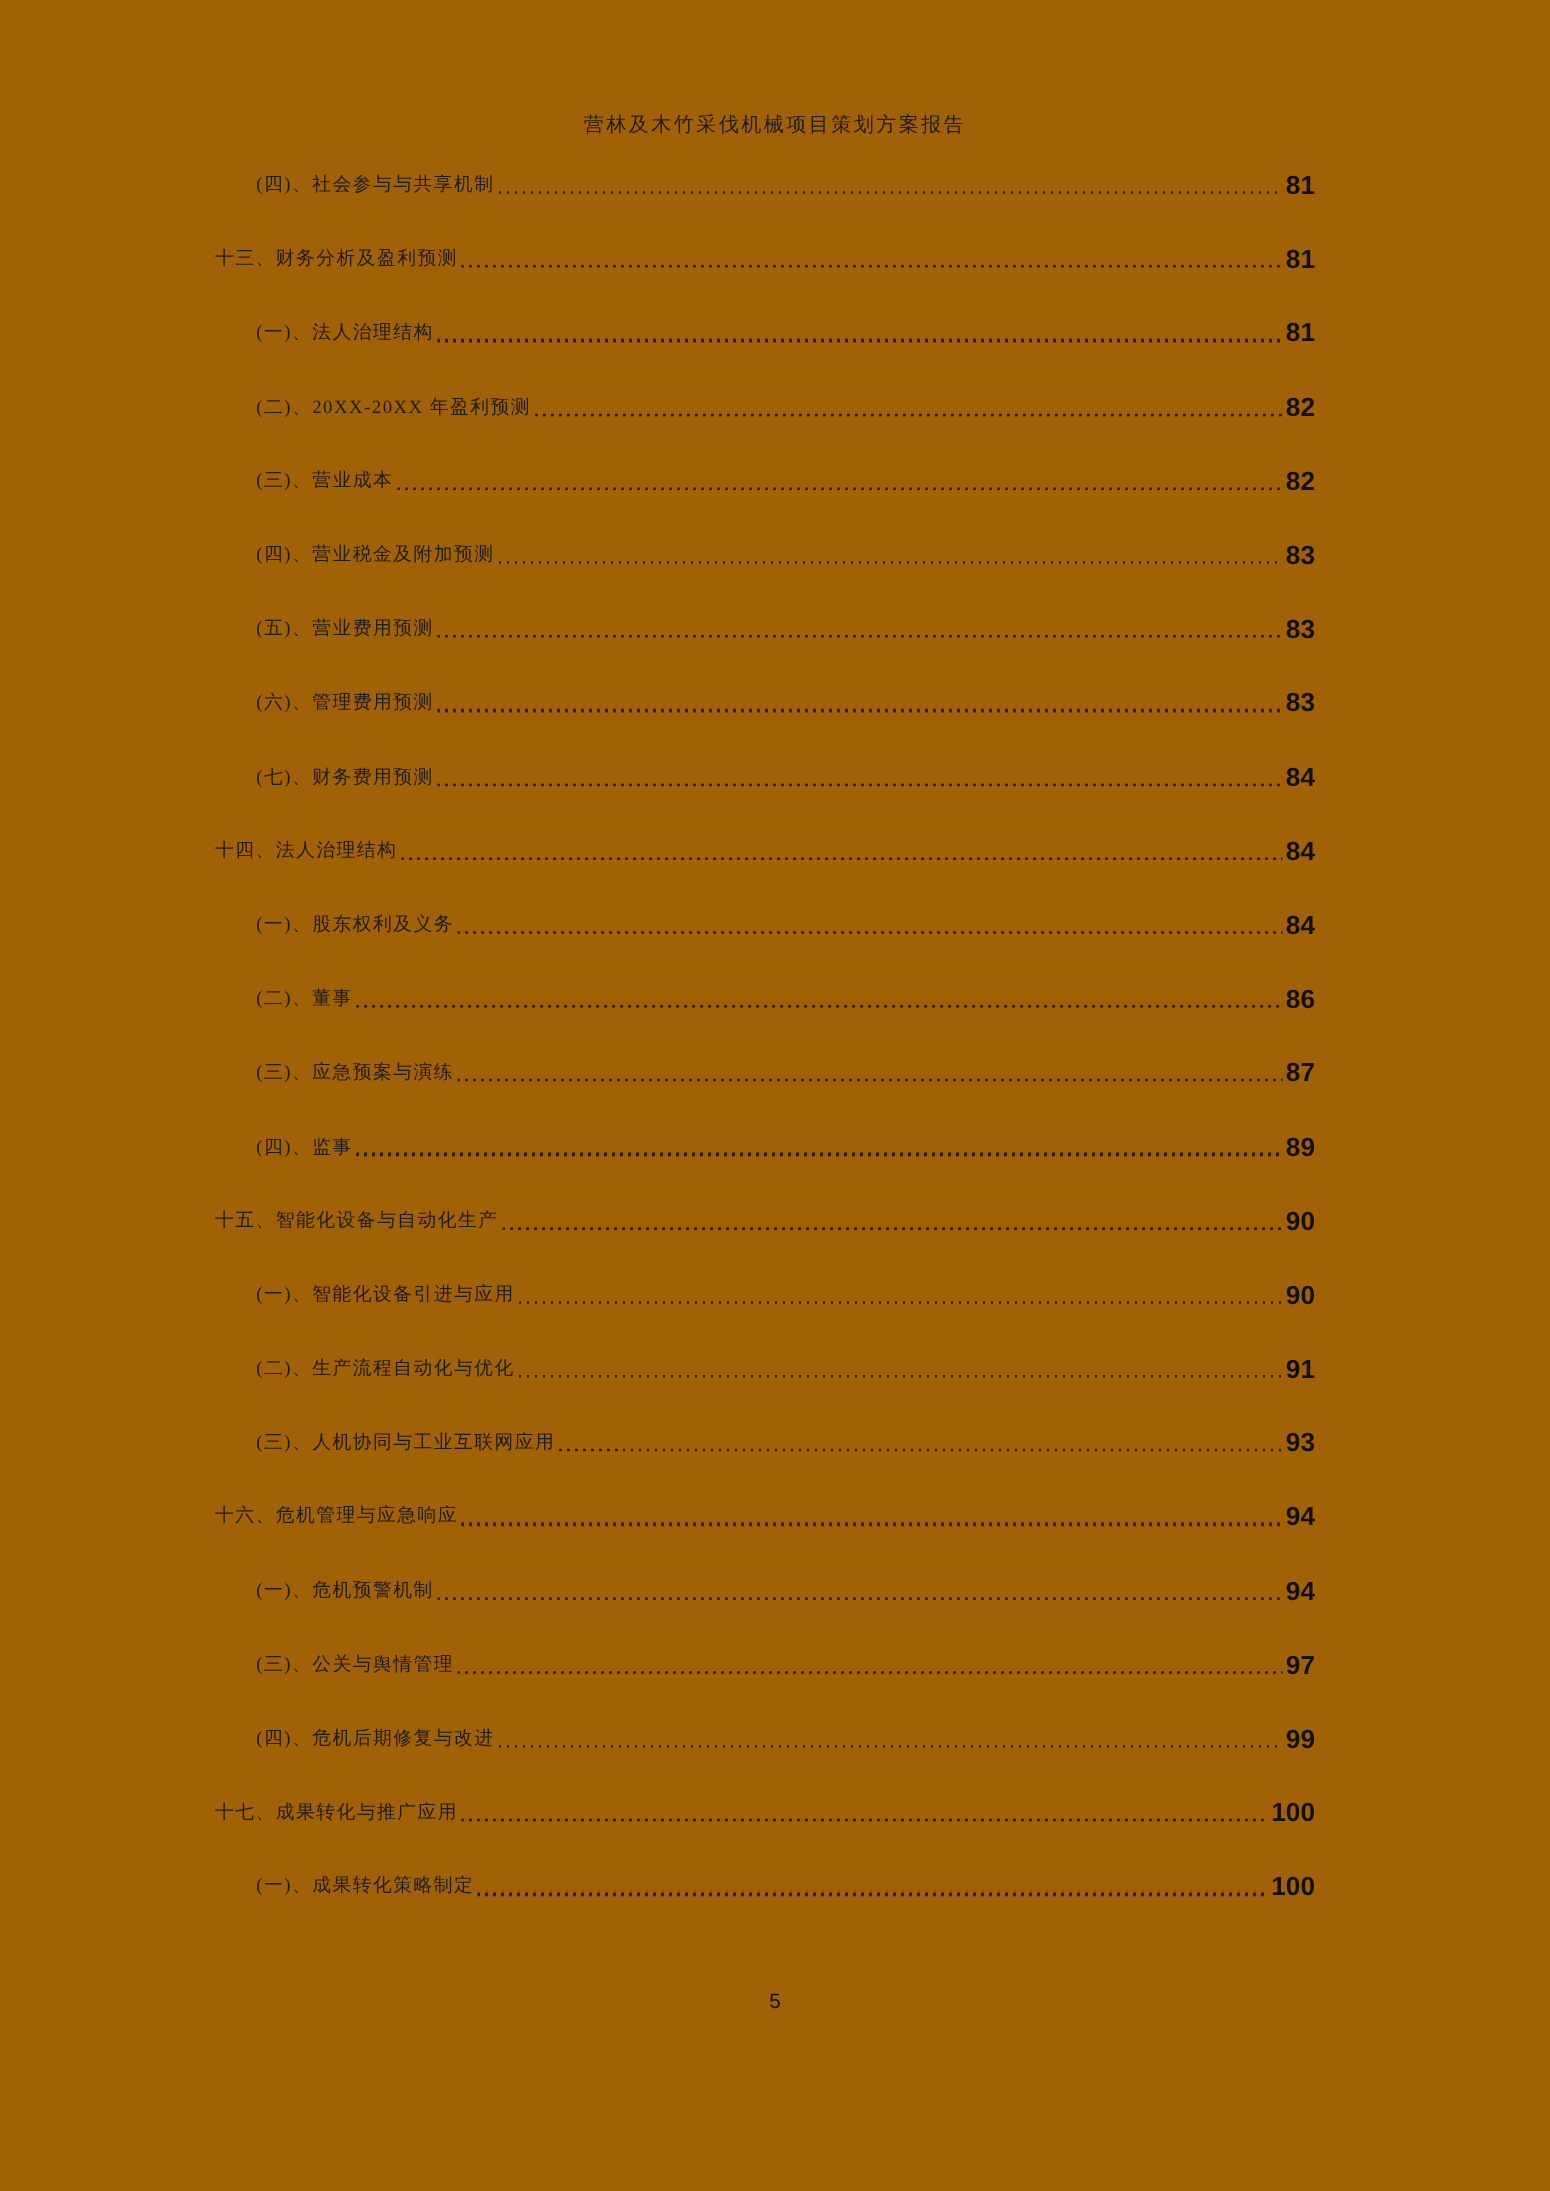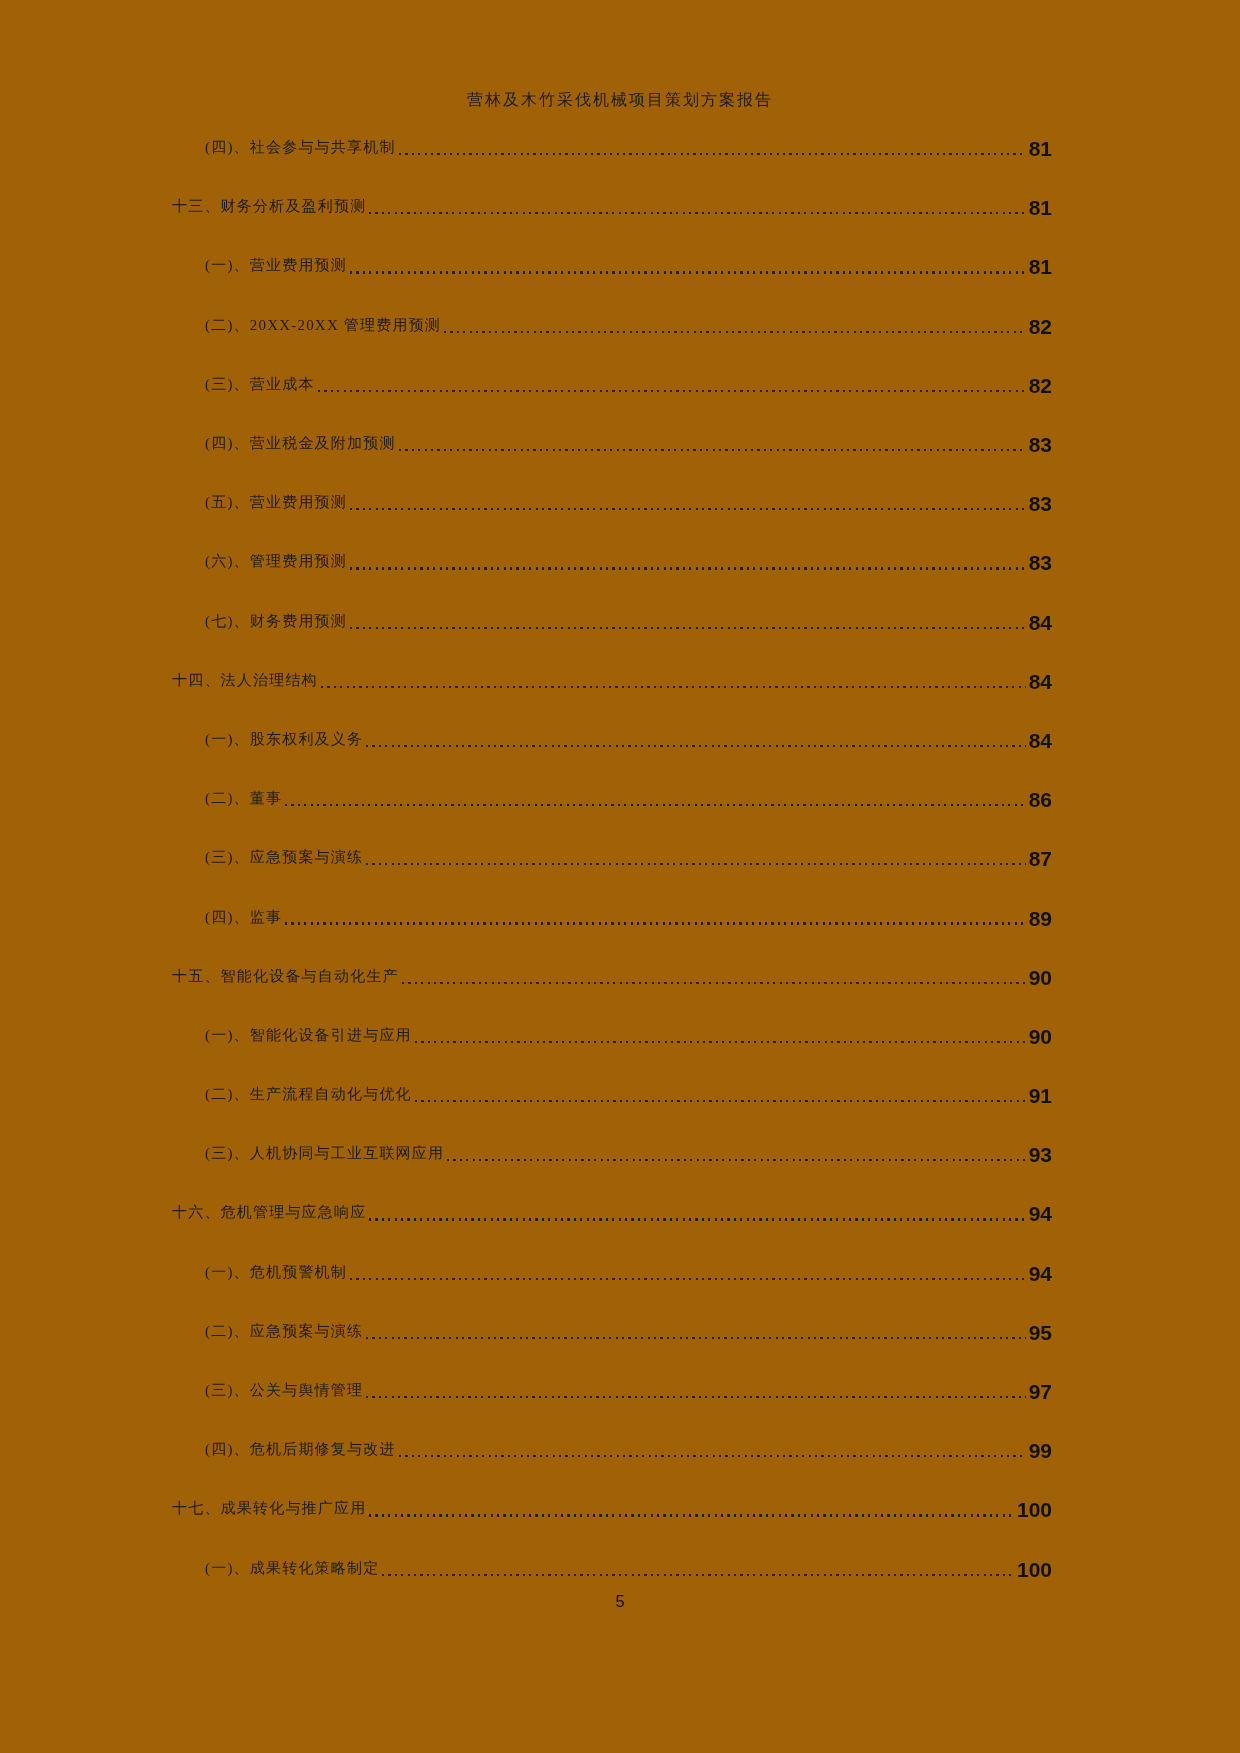--- a/index.html
+++ b/index.html
@@ -91,26 +91,26 @@
         <span class="toc-label">(四)、社会参与与共享机制</span>
         <span class="toc-dots"></span>
         <span class="toc-page">81</span>
       </div>
       <div class="toc-row lvl1">
         <span class="toc-label">十三、财务分析及盈利预测</span>
         <span class="toc-dots"></span>
         <span class="toc-page">81</span>
       </div>
       <div class="toc-row lvl2">
-        <span class="toc-label">(一)、营业费用预测</span>
+        <span class="toc-label">(一)、法人治理结构</span>
         <span class="toc-dots"></span>
         <span class="toc-page">81</span>
       </div>
       <div class="toc-row lvl2">
-        <span class="toc-label">(二)、20XX-20XX 管理费用预测</span>
+        <span class="toc-label">(二)、20XX-20XX 年盈利预测</span>
         <span class="toc-dots"></span>
         <span class="toc-page">82</span>
       </div>
       <div class="toc-row lvl2">
         <span class="toc-label">(三)、营业成本</span>
         <span class="toc-dots"></span>
         <span class="toc-page">82</span>
       </div>
       <div class="toc-row lvl2">
         <span class="toc-label">(四)、营业税金及附加预测</span>
@@ -179,25 +179,20 @@
       </div>
       <div class="toc-row lvl1">
         <span class="toc-label">十六、危机管理与应急响应</span>
         <span class="toc-dots"></span>
         <span class="toc-page">94</span>
       </div>
       <div class="toc-row lvl2">
         <span class="toc-label">(一)、危机预警机制</span>
         <span class="toc-dots"></span>
         <span class="toc-page">94</span>
-      </div>
-      <div class="toc-row lvl2">
-        <span class="toc-label">(二)、应急预案与演练</span>
-        <span class="toc-dots"></span>
-        <span class="toc-page">95</span>
       </div>
       <div class="toc-row lvl2">
         <span class="toc-label">(三)、公关与舆情管理</span>
         <span class="toc-dots"></span>
         <span class="toc-page">97</span>
       </div>
       <div class="toc-row lvl2">
         <span class="toc-label">(四)、危机后期修复与改进</span>
         <span class="toc-dots"></span>
         <span class="toc-page">99</span>

